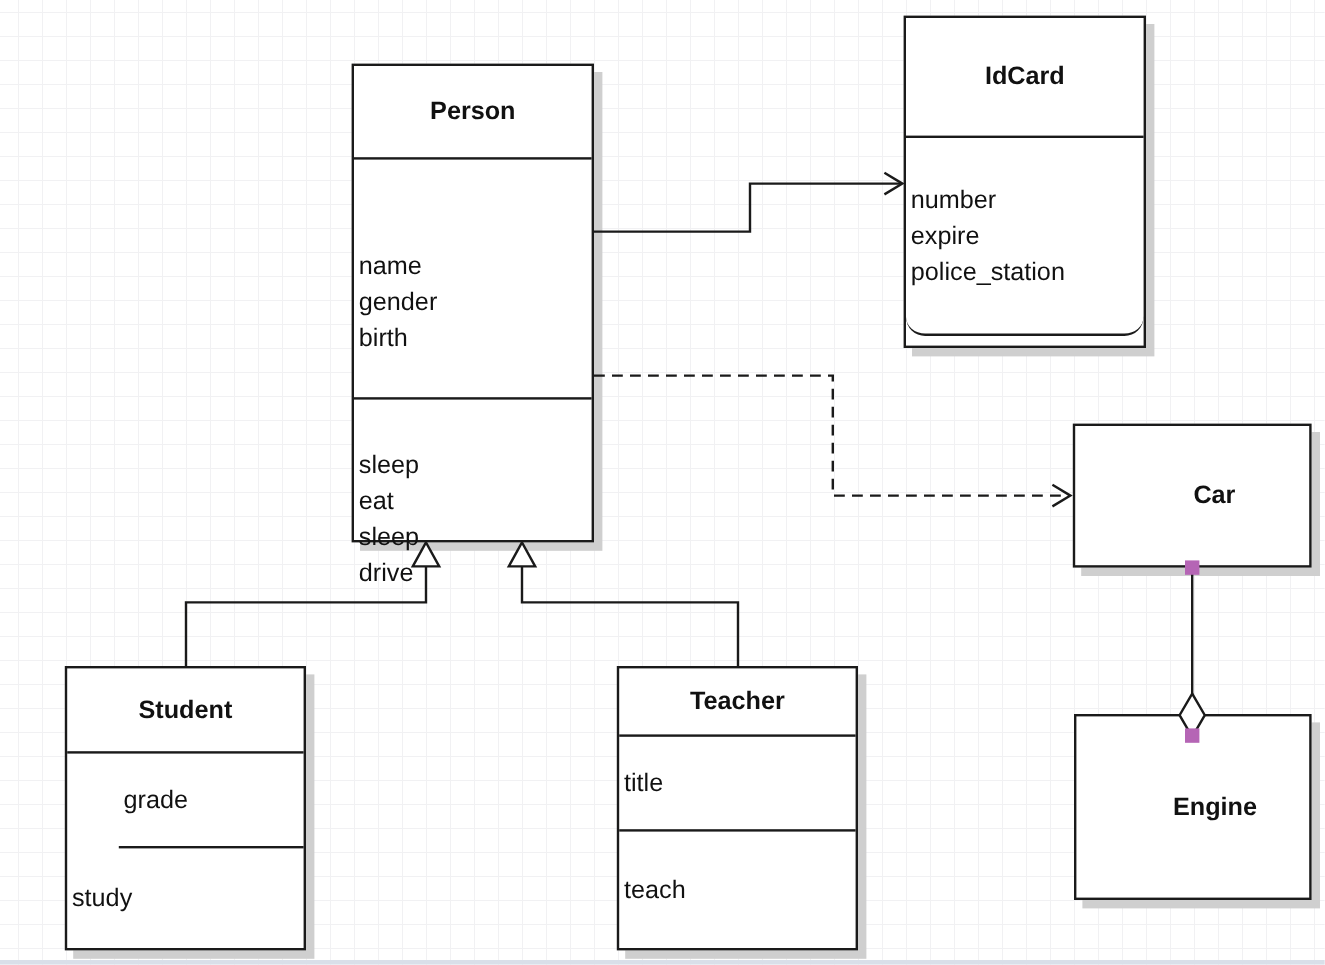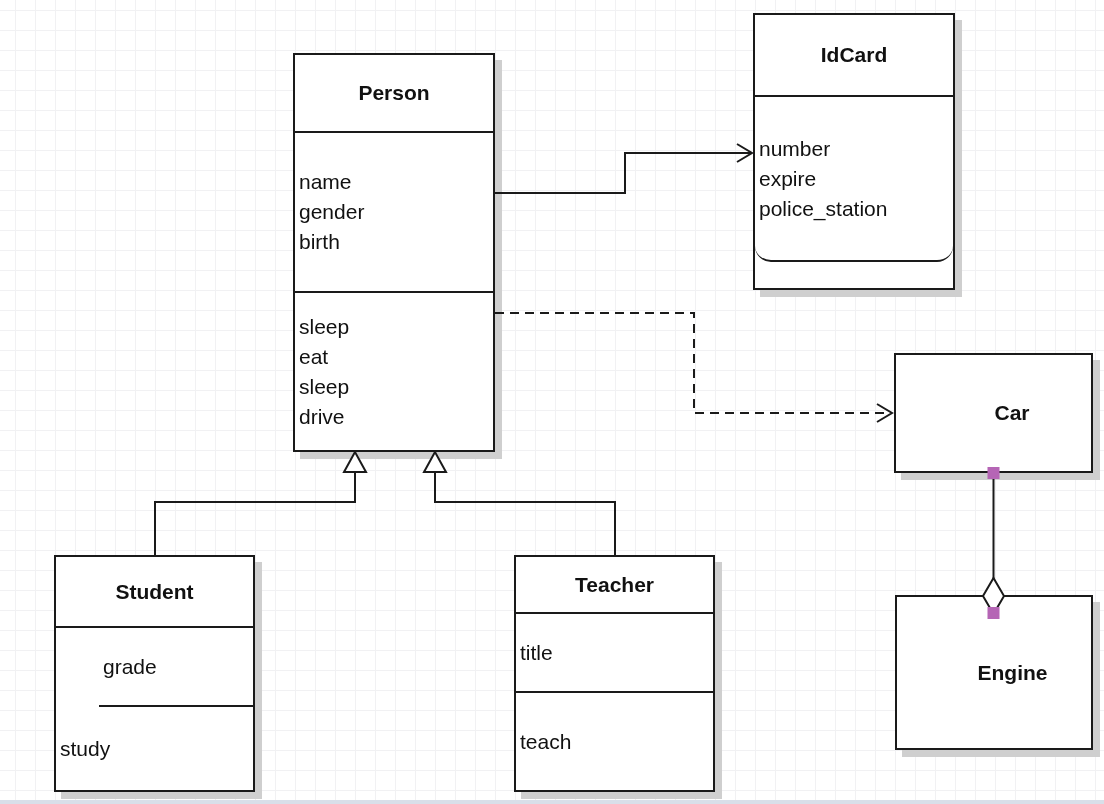--- a/index.html
+++ b/index.html
@@ -51,26 +51,26 @@
   .cls-sec.divider { border-bottom: 2px solid #1a1a1a; }
   .cls-sec.grow { flex: 1 1 auto; }
   .member {
     font-size: 21px;
     line-height: 30px;
     color: #111;
     white-space: nowrap;
   }
 
   
-  #cls-person  { left: 293px; top: 53px;  width: 202px; height: 399px; }
+  #cls-person  { left: 293px; top: 53px;  width: 202px; height: 399px; gap: 40px; }
   #cls-person .cls-title { height: 78px; }
   #cls-person .attrs     { height: 160px; }
 
   #cls-idcard  { left: 753px; top: 13px;  width: 202px; height: 277px; }
-  #cls-idcard .cls-title { height: 82px; }
+  #cls-idcard .cls-title { height: 100px; }
   #cls-idcard .attrs     { height: 165px; border-radius: 16px; }
 
   #cls-car     { left: 894px; top: 353px; width: 199px; height: 120px; }
   #cls-engine  { left: 895px; top: 595px; width: 198px; height: 155px; align-items: center; }
 
   #cls-student { left: 54px;  top: 555px; width: 201px; height: 237px; }
   #cls-student .cls-title { height: 71px; }
   #cls-student .attrs     { height: 79px; margin-left: 43px; }
 
   #cls-teacher { left: 514px; top: 555px; width: 201px; height: 237px; }

